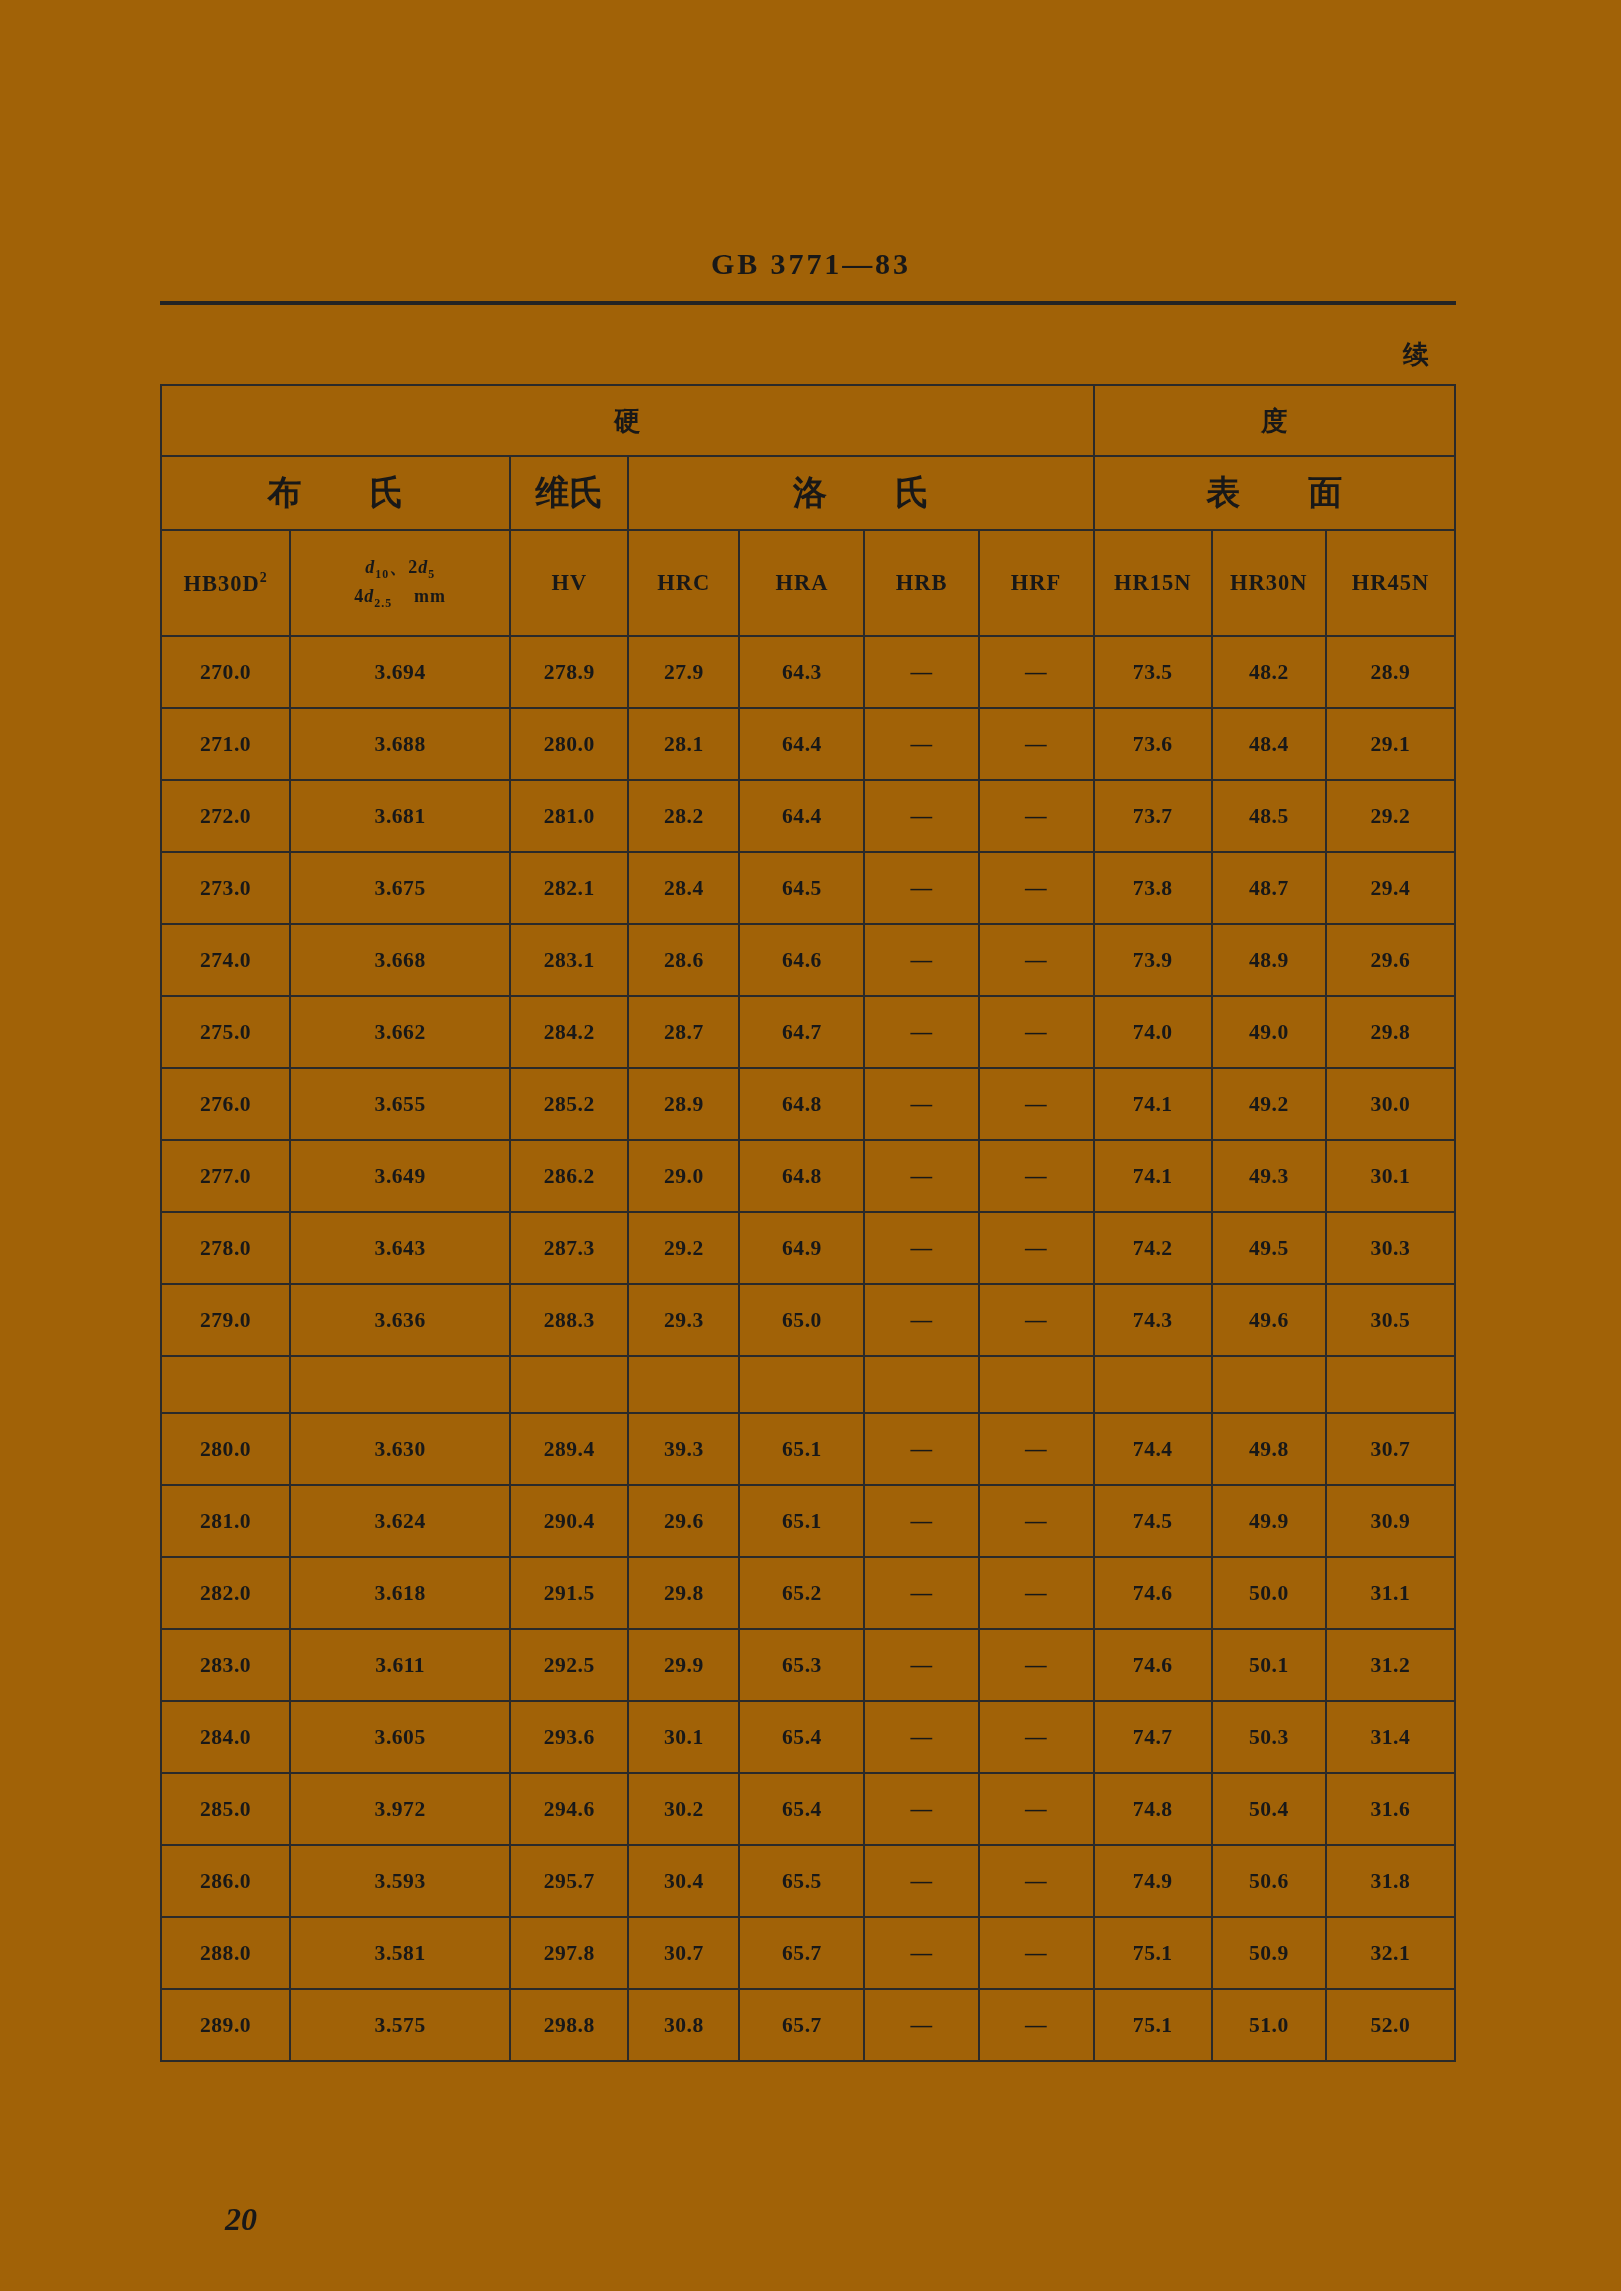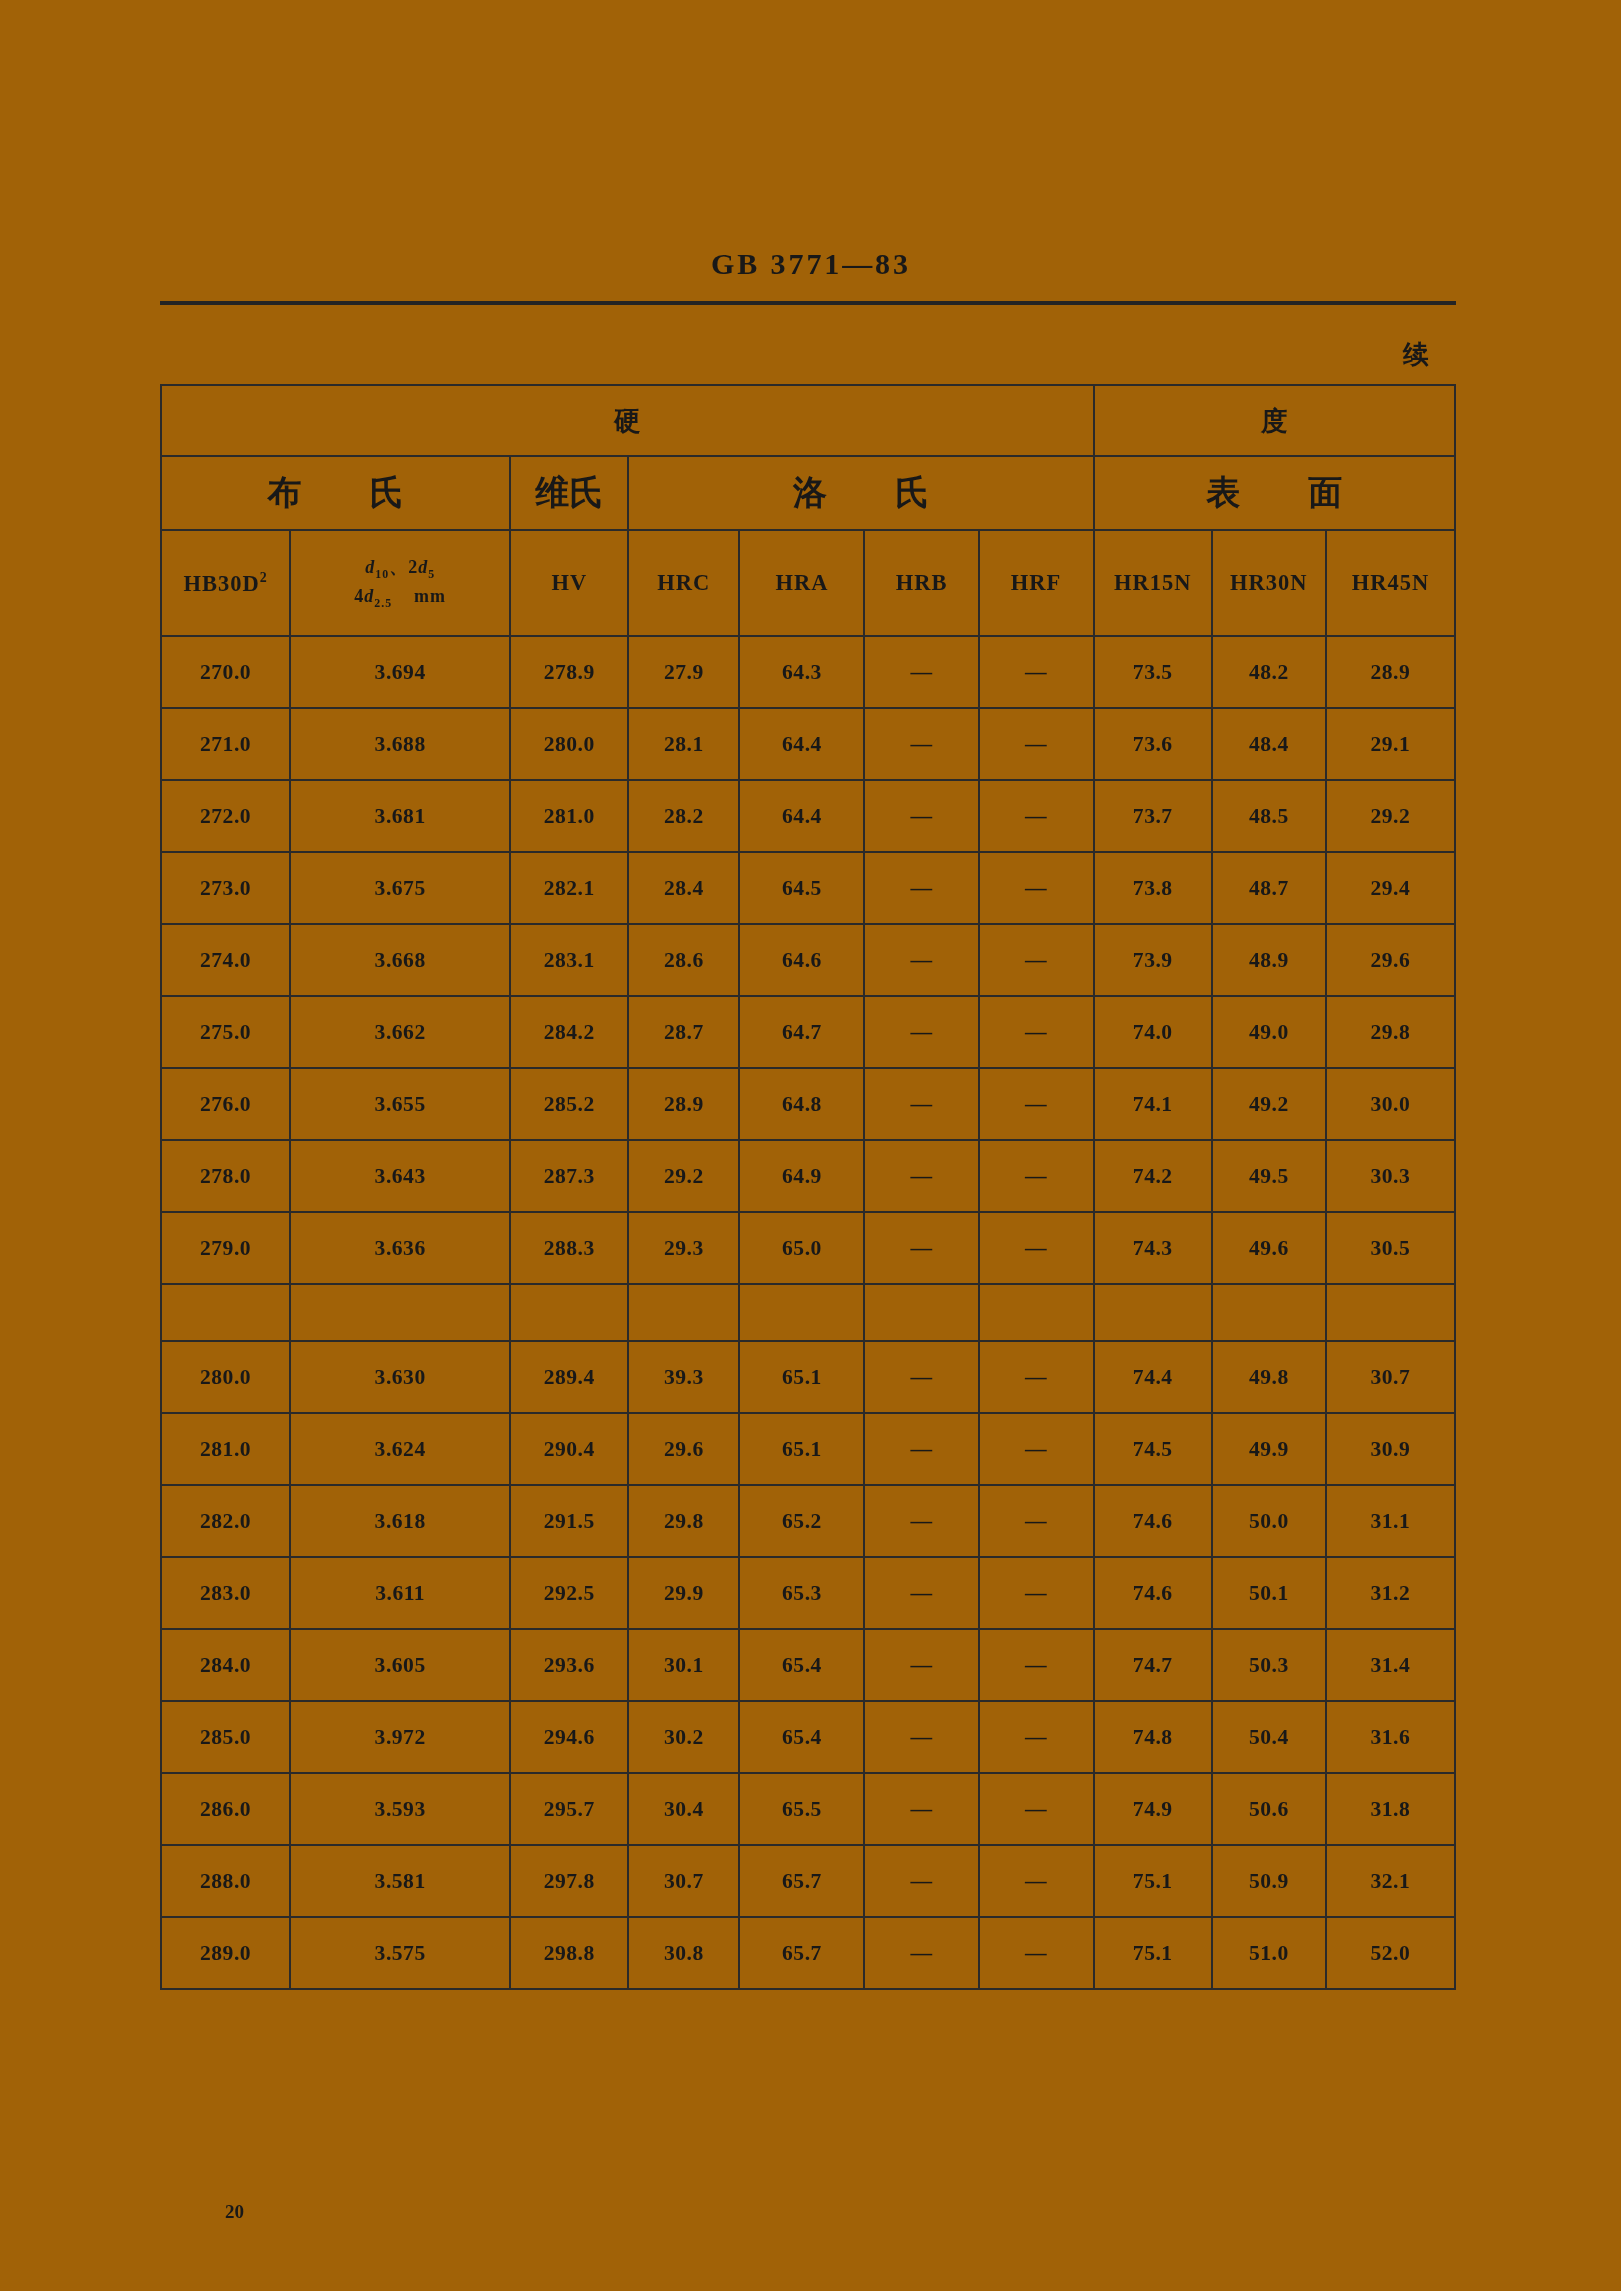--- a/index.html
+++ b/index.html
@@ -49,21 +49,21 @@
   .dcell i { font-style: italic; }
   .dcell sub { font-size: 0.66em; }
   .dcell .unit { margin-left: 22px; }
   tbody td {
     height: 72px;
     font-size: 21.6px; font-weight: 700; letter-spacing: 0.5px;
   }
   tbody tr.spacer td { height: 57px; }
   .pagenum {
     position: absolute; top: 2201px; left: 225px;
-    font-size: 19px; font-weight: 600;
+    font-size: 32px; font-weight: 600; font-style: italic;
   }
 </style>
 </head>
 <body>
 
 <div class="page">
 
   <div class="title">GB 3771—83</div>
 
   <div class="title-rule"></div>
@@ -189,20 +189,32 @@
           <td>285.2</td>
           <td>28.9</td>
           <td>64.8</td>
           <td>—</td>
           <td>—</td>
           <td>74.1</td>
           <td>49.2</td>
           <td>30.0</td>
         </tr>
         <tr class="datarow">
+          <td>277.0</td>
+          <td>3.649</td>
+          <td>286.2</td>
+          <td>29.0</td>
+          <td>64.8</td>
+          <td>—</td>
+          <td>—</td>
+          <td>74.1</td>
+          <td>49.3</td>
+          <td>30.1</td>
+        </tr>
+        <tr class="datarow">
           <td>278.0</td>
           <td>3.643</td>
           <td>287.3</td>
           <td>29.2</td>
           <td>64.9</td>
           <td>—</td>
           <td>—</td>
           <td>74.2</td>
           <td>49.5</td>
           <td>30.3</td>

